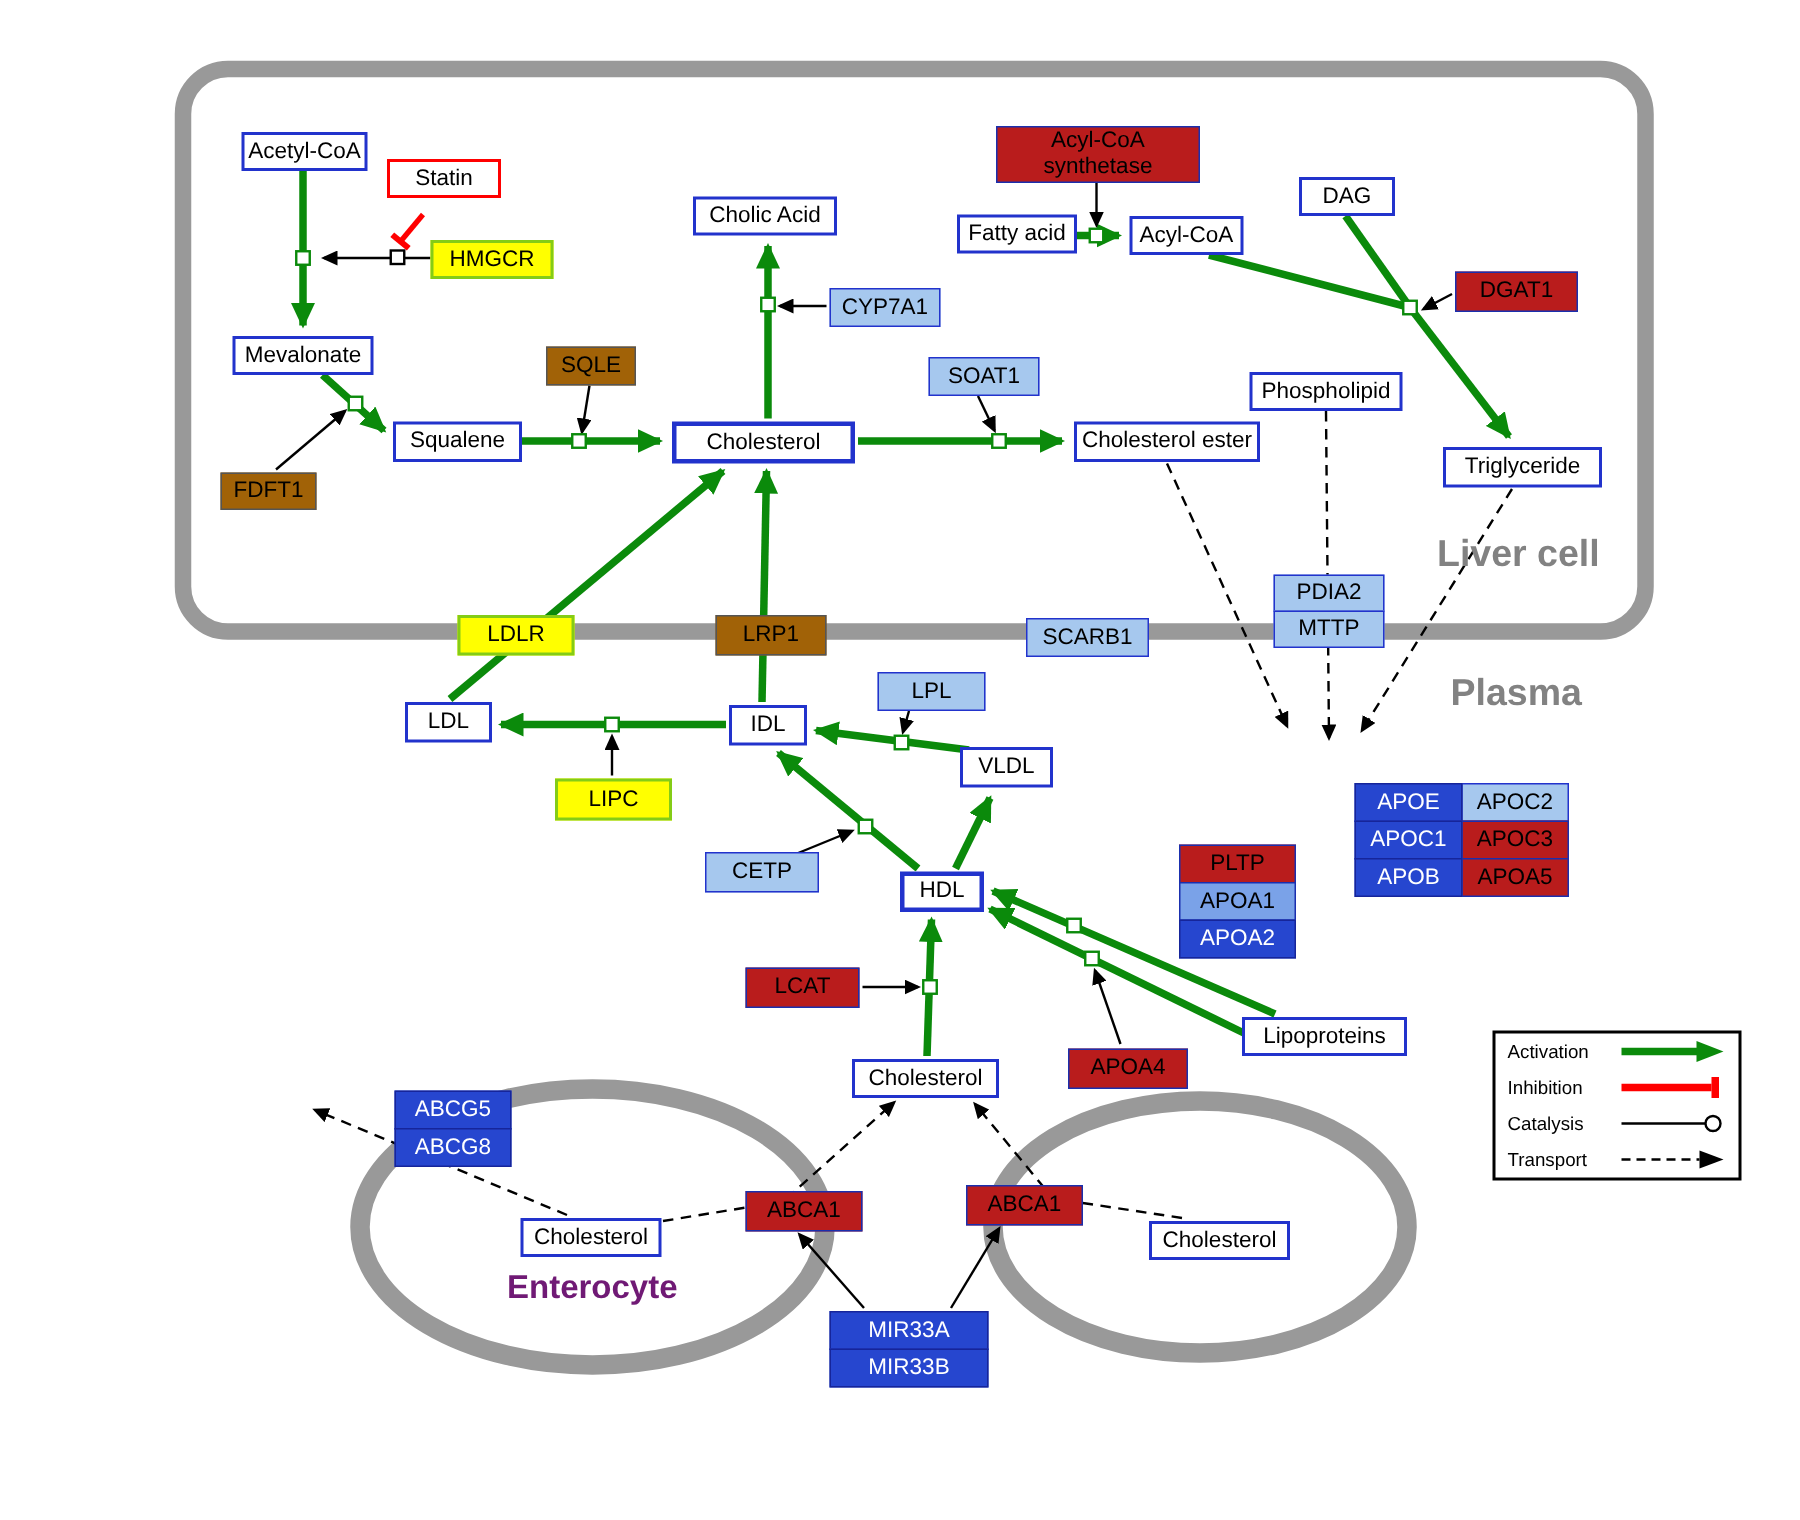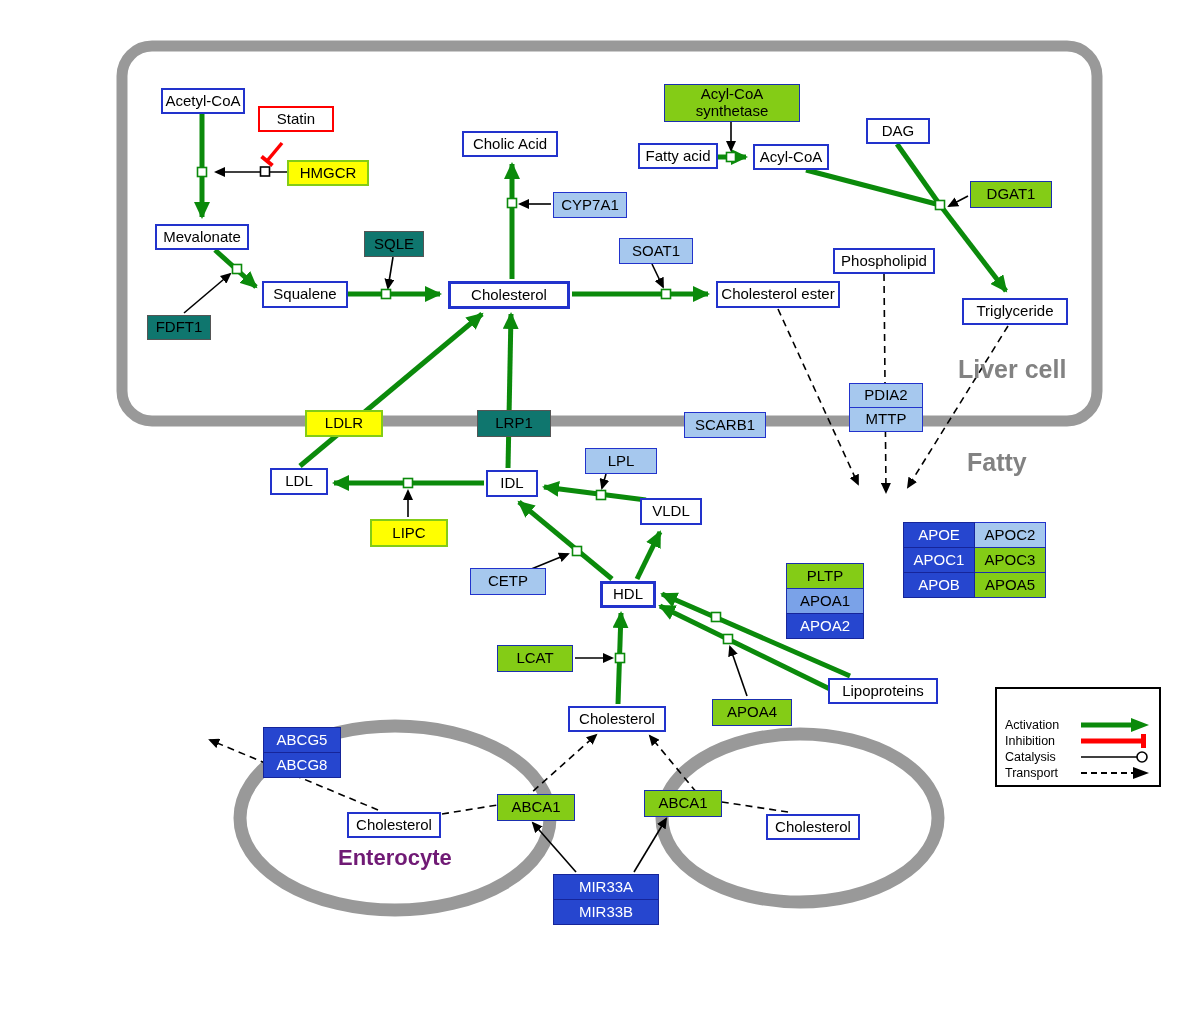--- a/index.html
+++ b/index.html
@@ -5,31 +5,31 @@
   html,body{margin:0;padding:0;background:#fff}
   #stage{position:relative;width:1200px;height:1013px;background:#fff;
          font-family:"Liberation Sans",sans-serif;overflow:hidden}
   #edges{position:absolute;left:0;top:0;z-index:0}
   .node{position:absolute;box-sizing:border-box;display:flex;align-items:center;
         justify-content:center;text-align:center;font-size:15px;line-height:1.12;
         background:#fff;border:2px solid #2233cc;color:#000;z-index:2;padding:1px 2px}
   .thick{border-width:3px}
   .redb{border:2.5px solid #ff0000}
   .yellow{background:#ffff00;border:2px solid #84cc16}
-  .pyellow{background:#0f766e;border:1.5px solid #555}
+  .pyellow{background:#a16207;border:1.5px solid #555}
   .lblue{background:#a6c8ee;border:1.5px solid #2233cc}
-  .mblue{background:#84cc16;border:1.5px solid #1a2fae}
+  .mblue{background:#b91c1c;border:1.5px solid #1a2fae}
   .mblue2{background:#7aa2e8;border:1.5px solid #1a2fae}
   .dblue{background:#2646cf;border:1.5px solid #16259a;color:#fff}
   .complabel{position:absolute;color:#828282;font-weight:bold;z-index:1;white-space:nowrap}
   .big{font-size:25px}
   .mid{font-size:22px;color:#701a75}
   #legend{position:absolute;left:995px;top:687px;width:166px;height:100px;
           border:2px solid #000;background:#fff;z-index:2;box-sizing:border-box;
-          display:flex;flex-direction:column;justify-content:flex-end;padding:4px 8px}
+          display:flex;flex-direction:column;justify-content:space-between;padding:4px 8px}
   .lrow{display:flex;align-items:center;justify-content:space-between;font-size:12.5px}
   .lrow svg{flex:0 0 auto}
 </style>
 </head>
 <body>
 
 <div id="stage">
 
   <svg id="edges" width="1200" height="1013">
     <defs>
@@ -111,21 +111,21 @@
       <rect x="596.5" y="490.5" width="9" height="9"></rect>
       <rect x="572.5" y="546.5" width="9" height="9"></rect>
       <rect x="615.5" y="653.5" width="9" height="9"></rect>
       <rect x="711.5" y="612.5" width="9" height="9"></rect>
       <rect x="723.5" y="634.5" width="9" height="9"></rect>
       <rect x="260.5" y="167" width="9" height="9" stroke="#000"></rect>
     </g>
   </svg>
 
   <div class="complabel big" style="left:958px;top:355px">Liver cell</div>
-  <div class="complabel big" style="left:967px;top:448px">Fatty</div>
+  <div class="complabel big" style="left:967px;top:448px">Plasma</div>
   <div class="complabel mid" style="left:338px;top:845px">Enterocyte</div>
 
   <div class="node" style="left:161px;top:88px;width:84px;height:26px">Acetyl-CoA</div>
   <div class="node" style="left:155px;top:224px;width:94px;height:26px">Mevalonate</div>
   <div class="node" style="left:262px;top:281px;width:86px;height:27px">Squalene</div>
   <div class="node thick" style="left:448px;top:281px;width:122px;height:28px">Cholesterol</div>
   <div class="node" style="left:462px;top:131px;width:96px;height:26px">Cholic Acid</div>
   <div class="node" style="left:716px;top:281px;width:124px;height:27px">Cholesterol ester</div>
   <div class="node" style="left:638px;top:143px;width:80px;height:26px">Fatty acid</div>
   <div class="node" style="left:753px;top:144px;width:76px;height:26px">Acyl-CoA</div>

